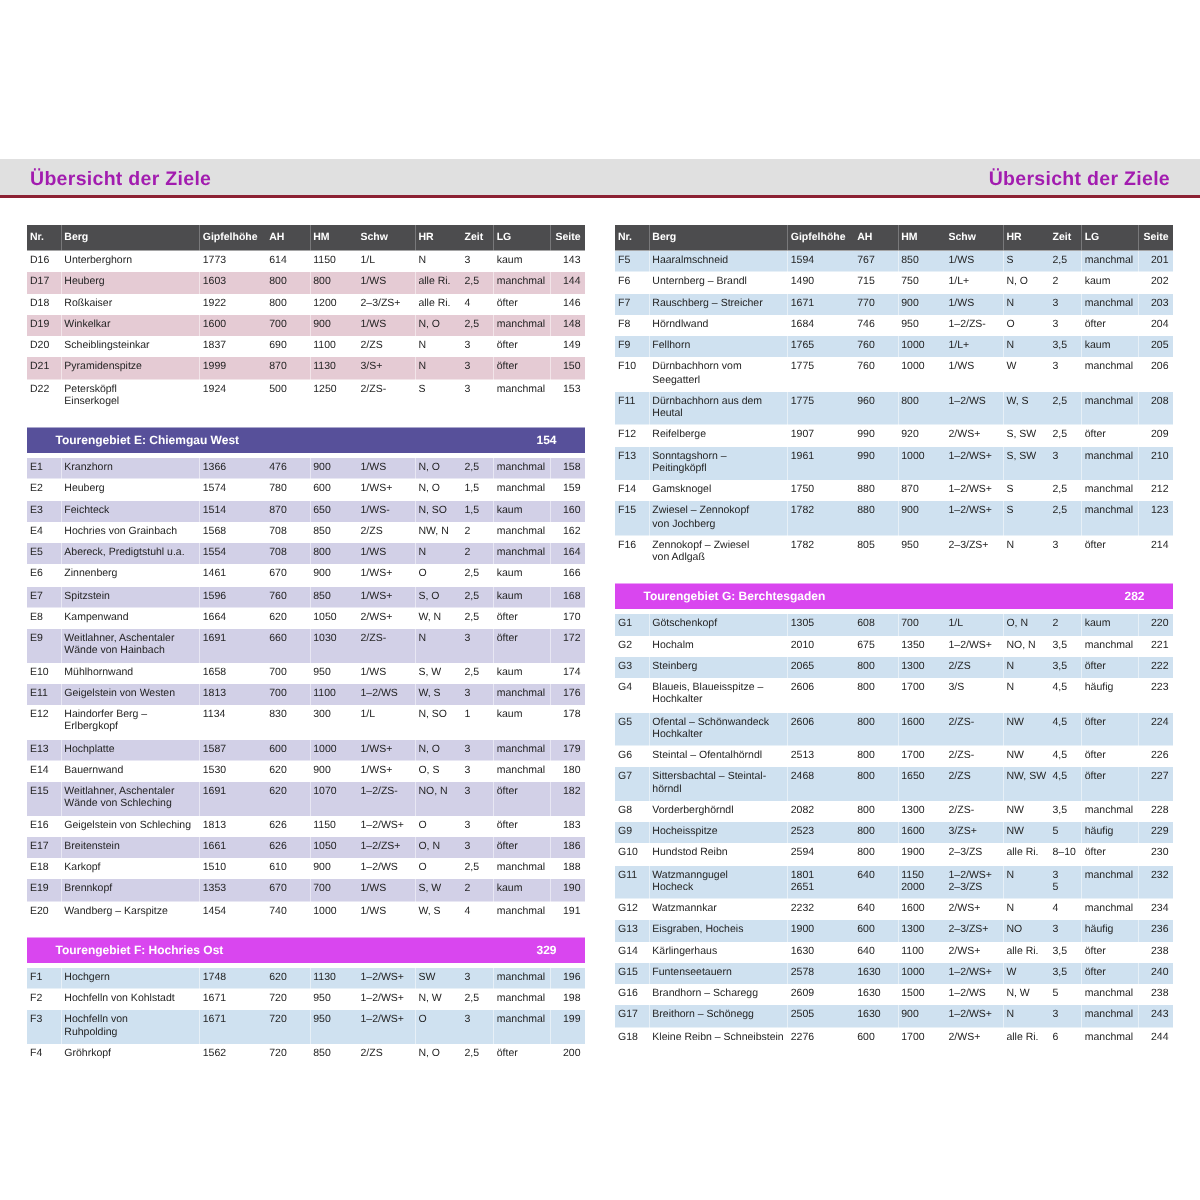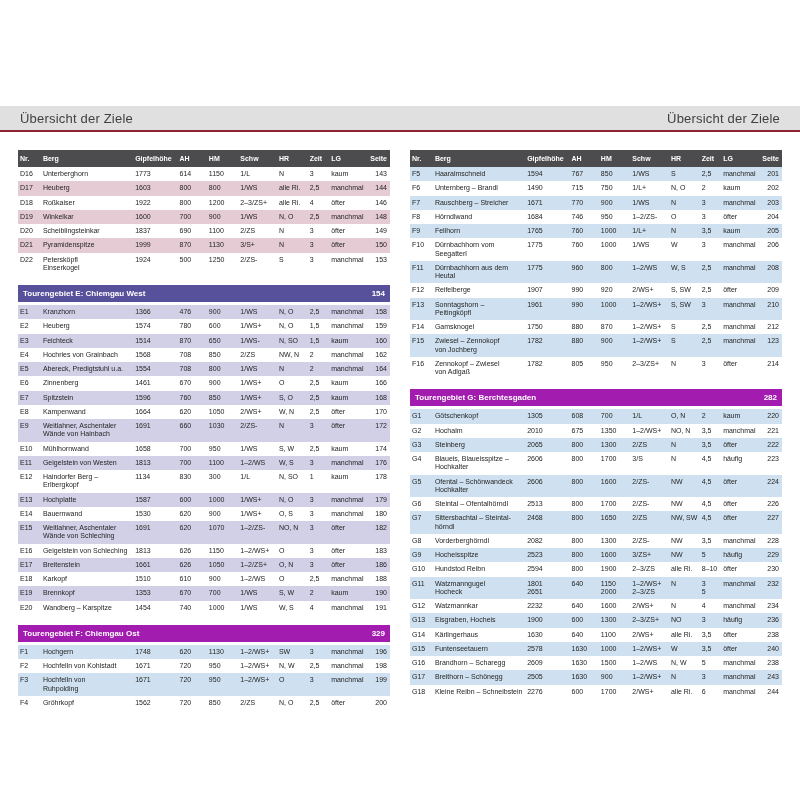--- a/index.html
+++ b/index.html
@@ -1,38 +1,38 @@
 <!DOCTYPE html>
 <html><head>
 <meta charset="utf-8">
 <style>
   html,body{margin:0;padding:0;background:#ffffff;}
   .sheet{position:relative;width:800px;height:800px;background:#ffffff;overflow:hidden;
          font-family:"Liberation Sans",sans-serif;}
   .band{position:absolute;top:106px;left:0;width:800px;height:26px;background:#e0e0e0;
         border-bottom:2px solid #8c2133;box-sizing:border-box;display:flex;
         justify-content:space-between;align-items:center;padding:0 20px;}
-  .band-title{font-weight:normal;font-size:13px;color:#404040;letter-spacing:0.2px;}
+  .band-title{font-weight:bold;font-size:13px;color:#a21caf;letter-spacing:0.2px;}
   .pages{position:absolute;top:150px;left:18px;width:764px;display:flex;gap:20px;}
   .page{width:372px;flex:0 0 372px;}
   table{border-collapse:collapse;width:100%;table-layout:fixed;font-size:7px;color:#242424;}
   thead th{background:#4c4c4e;color:#ffffff;font-weight:bold;text-align:left;
            padding:5px 2px 5px 2px;font-size:7px;}
   thead th.seite{text-align:right;padding-right:3px;}
   td{padding:3px 2px;vertical-align:top;white-space:pre-line;line-height:1.18;
      overflow:hidden;}
   td.seite{text-align:right;padding-right:3px;}
   tr.tint-rose td{background:#e5cbd4;}
   tr.tint-purple td{background:#d2d0e7;}
   tr.tint-blue td{background:#cfe1f0;}
   .section-bar{display:flex;justify-content:space-between;align-items:center;
-               color:#ffffff;font-weight:bold;font-size:8px;padding:4px 5px;
+               color:#ffffff;font-weight:bold;font-size:8px;padding:4px 19px;
                margin-top:10px;margin-bottom:3px;}
   .bar-purple{background:#57509a;}
-  .bar-blue{background:#a21caf;}
+  .bar-blue{background:#d946ef;}
 </style>
 </head>
 <body>
 
 <div class="sheet">
   <div class="band">
     <div class="band-title">Übersicht der Ziele</div>
     <div class="band-title">Übersicht der Ziele</div>
   </div>
   <div class="pages">
@@ -409,21 +409,21 @@
               <td>1000</td>
               <td>1/WS</td>
               <td>W, S</td>
               <td>4</td>
               <td>manchmal</td>
               <td class="seite">191</td>
             </tr>
           </tbody>
         </table>
         <div class="section-bar bar-blue">
-          <span>Tourengebiet F: Chiemgau Ost</span>
+          <span>Tourengebiet F: Hochries Ost</span>
           <span>329</span>
         </div>
         <table>
           <colgroup>
             <col style="width: 6.4%;">
             <col style="width: 25.8%;">
             <col style="width: 12.4%;">
             <col style="width: 8.2%;">
             <col style="width: 8.8%;">
             <col style="width: 10.8%;">

